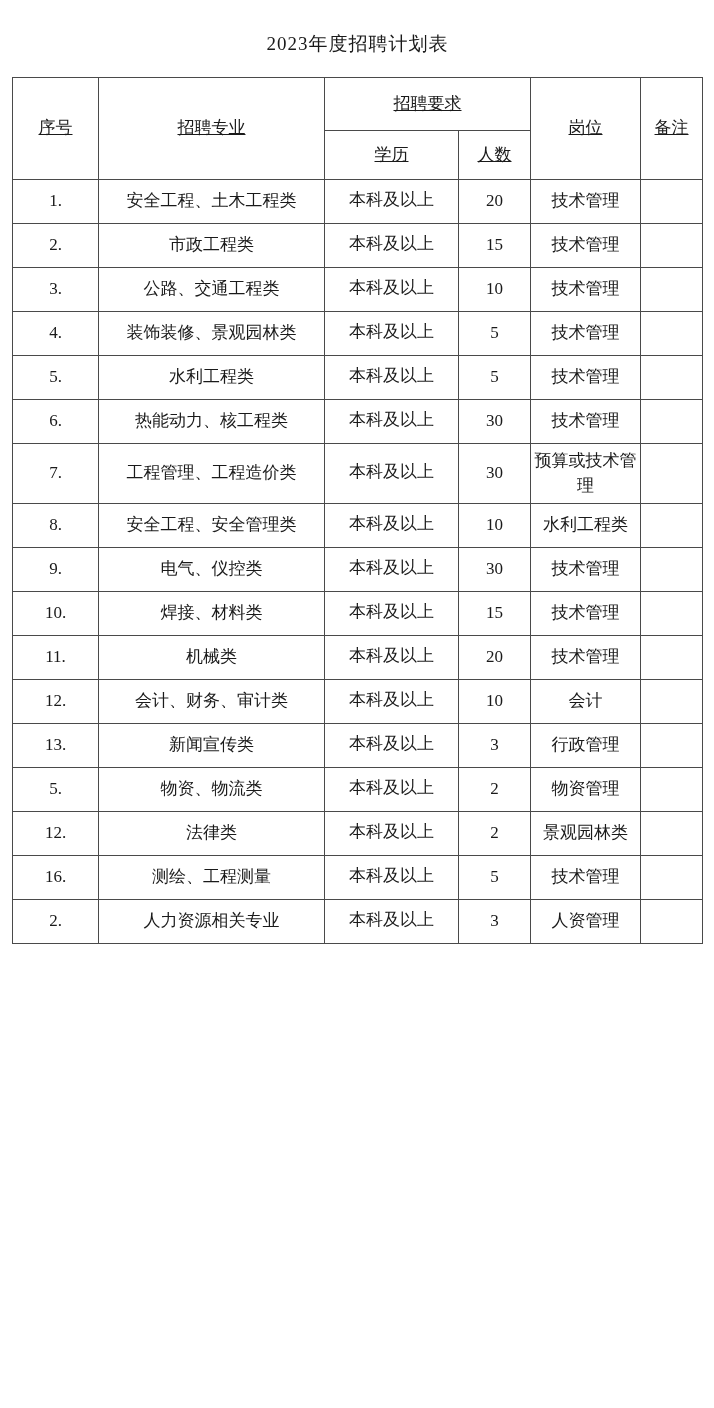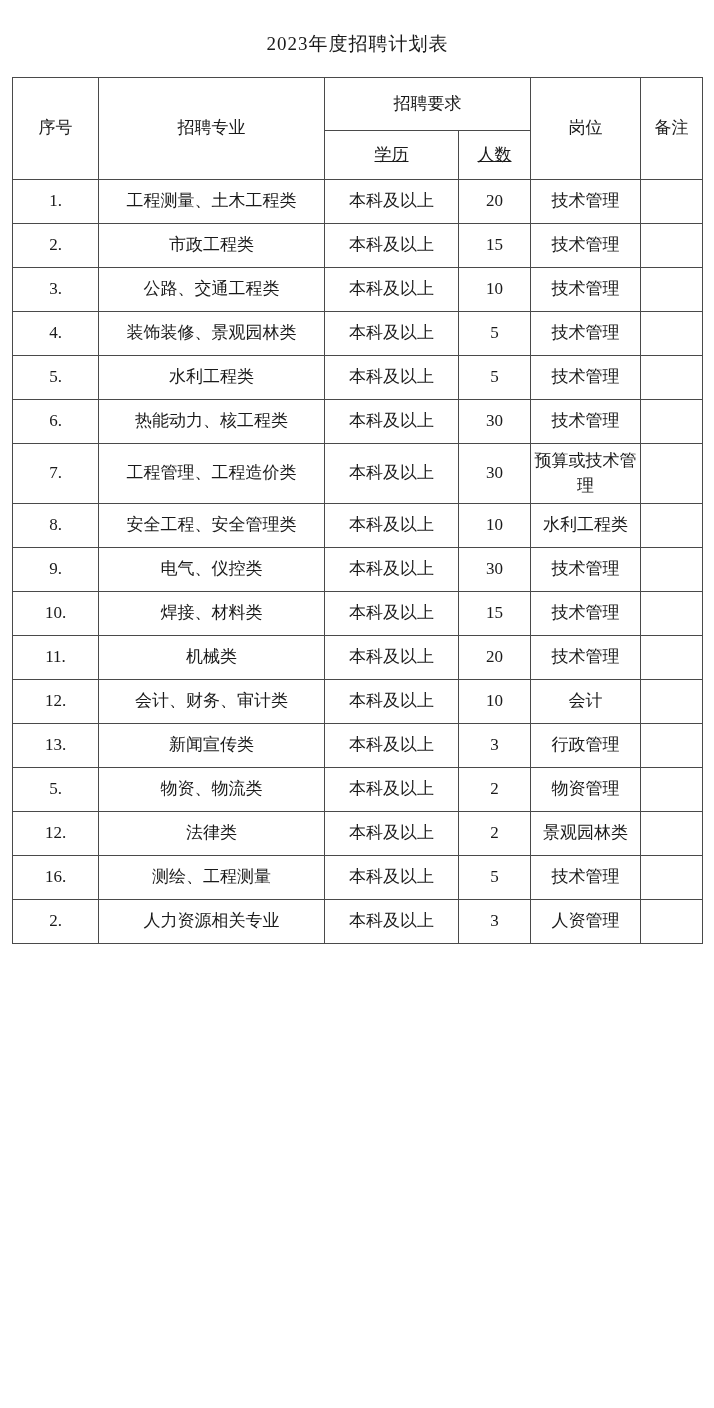--- a/index.html
+++ b/index.html
@@ -42,27 +42,27 @@
   
   col.c-no    { width: 86px; }
   col.c-major { width: 226px; }
   col.c-edu   { width: 134px; }
   col.c-num   { width: 72px; }
   col.c-post  { width: 110px; }
   col.c-note  { width: 62px; }
 
   td.no-cell   { font-size: 17px; }
   td.major-cell{ font-size: 17px; padding-left: 8px; padding-right: 8px; }
-  td.edu-cell  { font-size: 17px; }
+  td.edu-cell  { font-size: 17px; font-family: Liberation Mono, monospace; }
   td.num-cell  { font-size: 17px; }
   td.post-cell { font-size: 17px; margin-left: 20px; }
   td.note-cell { font-size: 17px; }
 
   th.head-cell { font-size: 17px; height: 40px; }
-  tr.head1 th { height: 44px; }
+  tr.head1 th { height: 44px; text-decoration: underline; }
   tr.head2 th { height: 40px; text-decoration: underline; }
   tbody tr { height: 44px; }
 </style>
 </head>
 <body>
 
 <div class="page">
   <table class="plan">
     <colgroup>
       <col class="c-no">
@@ -84,21 +84,21 @@
         <th class="head-cell" rowspan="2">备注</th>
       </tr>
       <tr class="head2">
         <th class="head-cell">学历</th>
         <th class="head-cell">人数</th>
       </tr>
     </thead>
     <tbody>
         <tr>
           <td class="no-cell">1.</td>
-          <td class="major-cell">工程测量、土木工程类</td>
+          <td class="major-cell">安全工程、土木工程类</td>
           <td class="edu-cell">本科及以上</td>
           <td class="num-cell">20</td>
           <td class="post-cell">技术管理</td>
           <td class="note-cell"></td>
         </tr>
         <tr>
           <td class="no-cell">2.</td>
           <td class="major-cell">市政工程类</td>
           <td class="edu-cell">本科及以上</td>
           <td class="num-cell">15</td>

